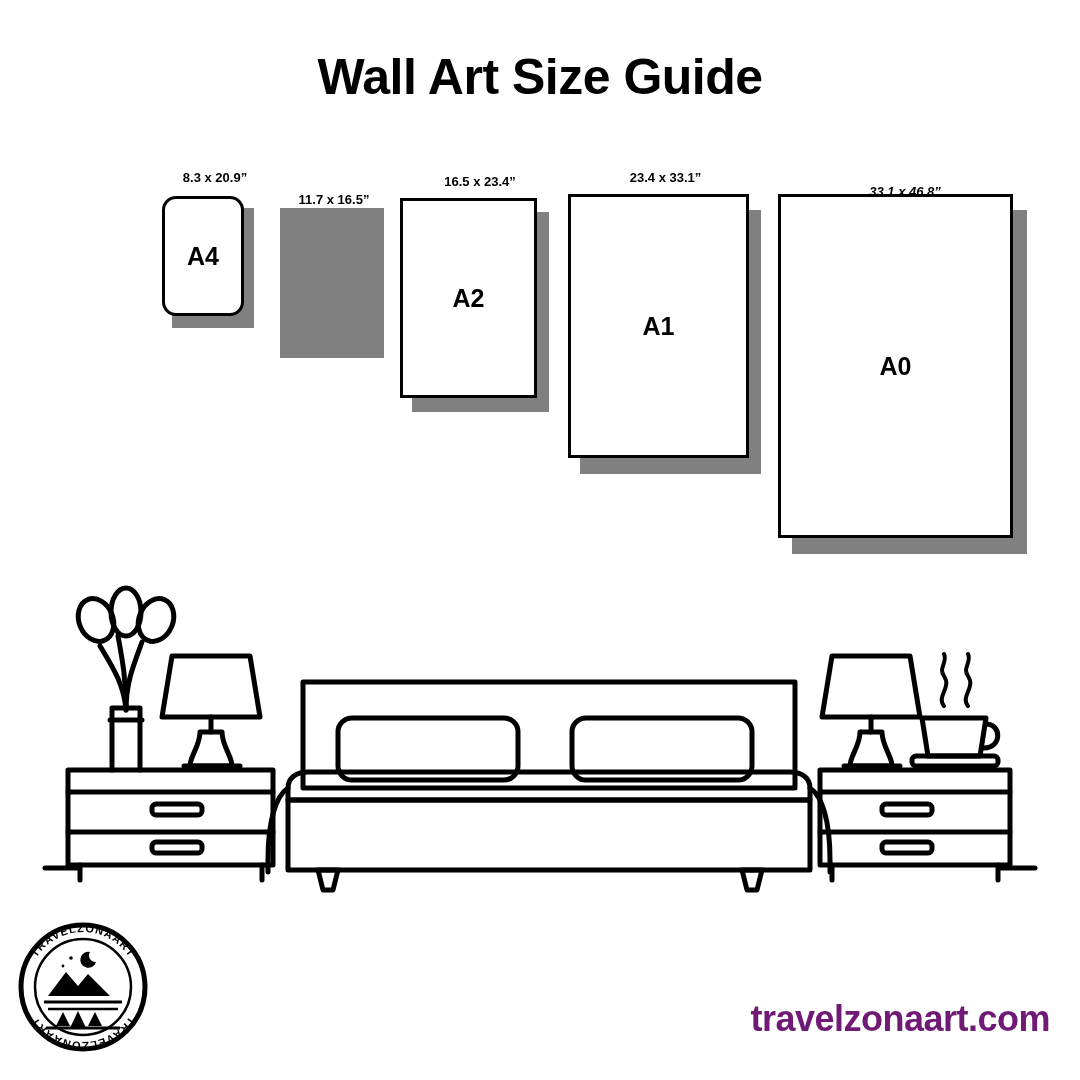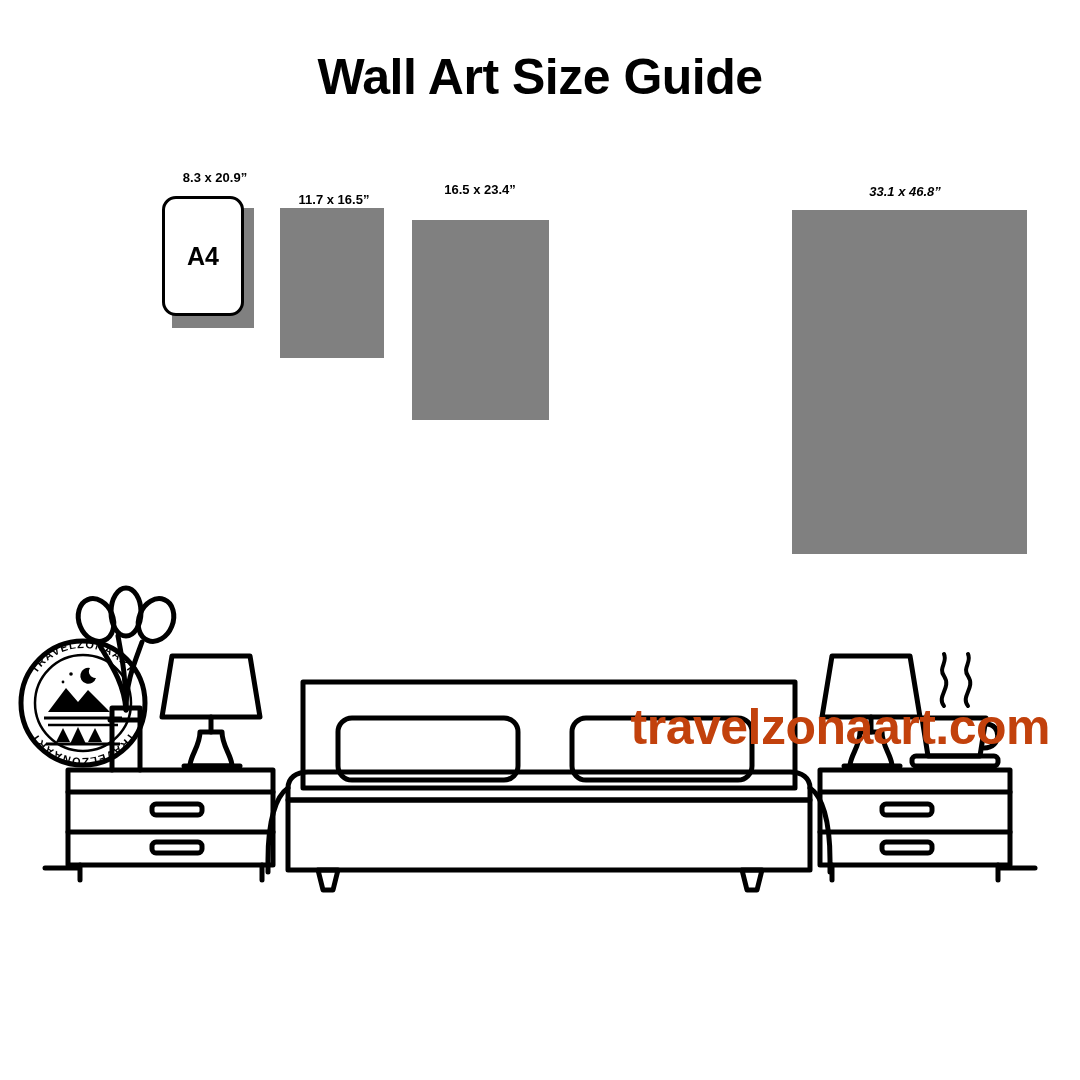--- a/index.html
+++ b/index.html
@@ -4,21 +4,21 @@
 <style>
   * { box-sizing: border-box; margin: 0; padding: 0; }
   html, body {
     width: 1080px; height: 1080px;
     background: #ffffff;
     font-family: "Liberation Sans", sans-serif;
     overflow: hidden;
   }
   #page {
     position: relative;
-    width: 1080px; height: 796px;
+    width: 1080px; height: 1080px;
     background: #ffffff;
   }
 
   
   #title {
     position: absolute;
     top: 48px; left: 0; width: 1080px;
     text-align: center;
     font-size: 50px;
     font-weight: 700;
@@ -70,23 +70,23 @@
 
   
   #logo {
     position: absolute;
     left: 18px; bottom: 28px;
     width: 130px; height: 130px;
   }
   #site {
     position: absolute;
     right: 30px; bottom: 40px;
-    font-size: 50px;
-    font-weight: 700;
-    color: #c2410c;
+    font-size: 36px;
+    font-weight: 700;
+    color: #701a75;
     letter-spacing: -0.5px;
   }
 </style>
 </head>
 <body>
 
 <div id="page">
 
   <div id="title">Wall Art Size Guide</div>
 
@@ -99,29 +99,42 @@
       <div class="frame-box" style="left:12px; top:26px; width:82px; height:120px;border-radius:14px;">
         <span class="frame-label">A4</span>
       </div>
     </div>
 
     <div class="frame-wrap" style="left:258px; top:0px; width:152px; height:230px;">
       <div class="frame-caption" style="top:0px;margin-top:22px;">11.7 x 16.5”</div>
       <div class="frame-shadow" style="left:22px; top:38px; width:104px; height:150px;"></div>
     </div>
 
-    <div class="frame-wrap" style="left:390px; top:12px; width:180px; height:270px;text-decoration:underline;">
+    <div class="frame-wrap" style="left:390px; top:4px; width:180px; height:270px;text-decoration:underline;">
       <div class="frame-caption" style="top:0px;">16.5 x 23.4”</div>
       <div class="frame-shadow" style="left:22px; top:38px; width:137px; height:200px;"></div>
-    </div>
-
+      <div class="frame-box" style="left:10px; top:24px; width:137px; height:200px;">
+        <span class="frame-label">A2</span>
+      </div>
+    </div>
+
+    <div class="frame-wrap" style="left:558px; top:0px; width:215px; height:340px;">
+      <div class="frame-caption" style="top:0px;">23.4 x 33.1”</div>
+      <div class="frame-shadow" style="left:22px; top:40px; width:181px; height:264px;"></div>
+      <div class="frame-box" style="left:10px; top:24px; width:181px; height:264px;">
+        <span class="frame-label">A1</span>
+      </div>
+    </div>
 
     <div class="frame-wrap" style="left:770px; top:0px; width:270px; height:420px;">
       <div class="frame-caption" style="top:14px;font-style:italic;">33.1 x 46.8”</div>
       <div class="frame-shadow" style="left:22px; top:40px; width:235px; height:344px;"></div>
+      <div class="frame-box" style="left:8px; top:24px; width:235px; height:344px;">
+        <span class="frame-label">A0</span>
+      </div>
     </div>
 
   </div>
 
   <svg id="furniture" viewBox="0 0 1080 360">
     <g fill="none" stroke="#000" stroke-width="5" stroke-linecap="round" stroke-linejoin="round">
 
       <line x1="45" y1="308" x2="78" y2="308"></line>
       <line x1="1000" y1="308" x2="1035" y2="308"></line>
 

